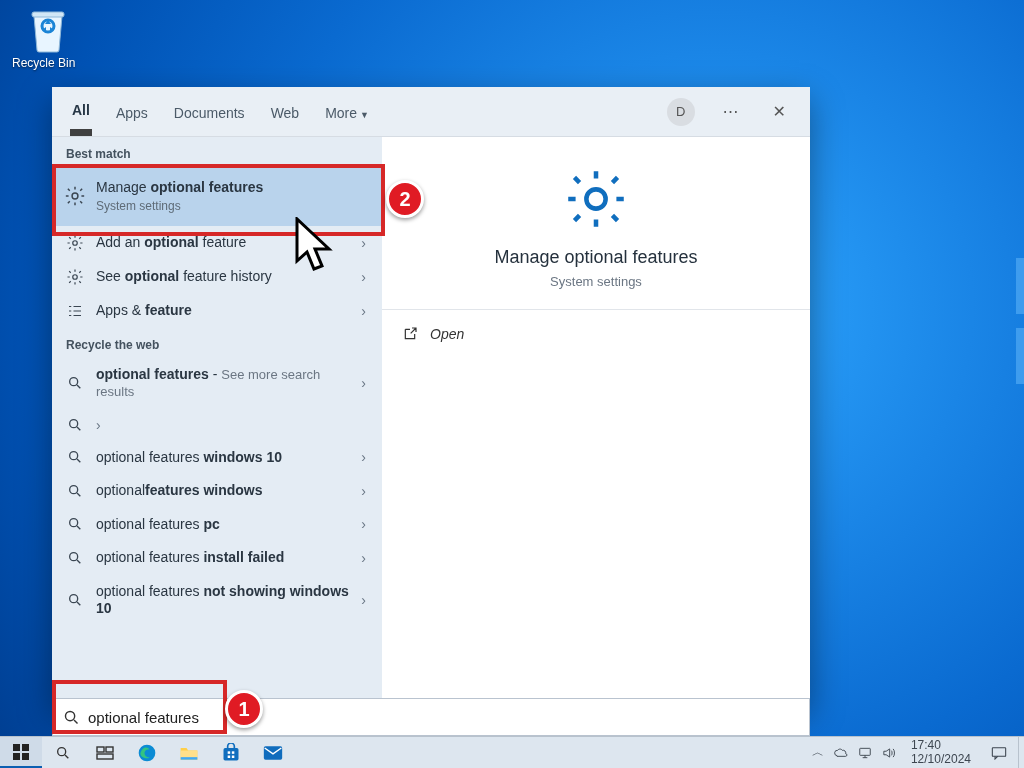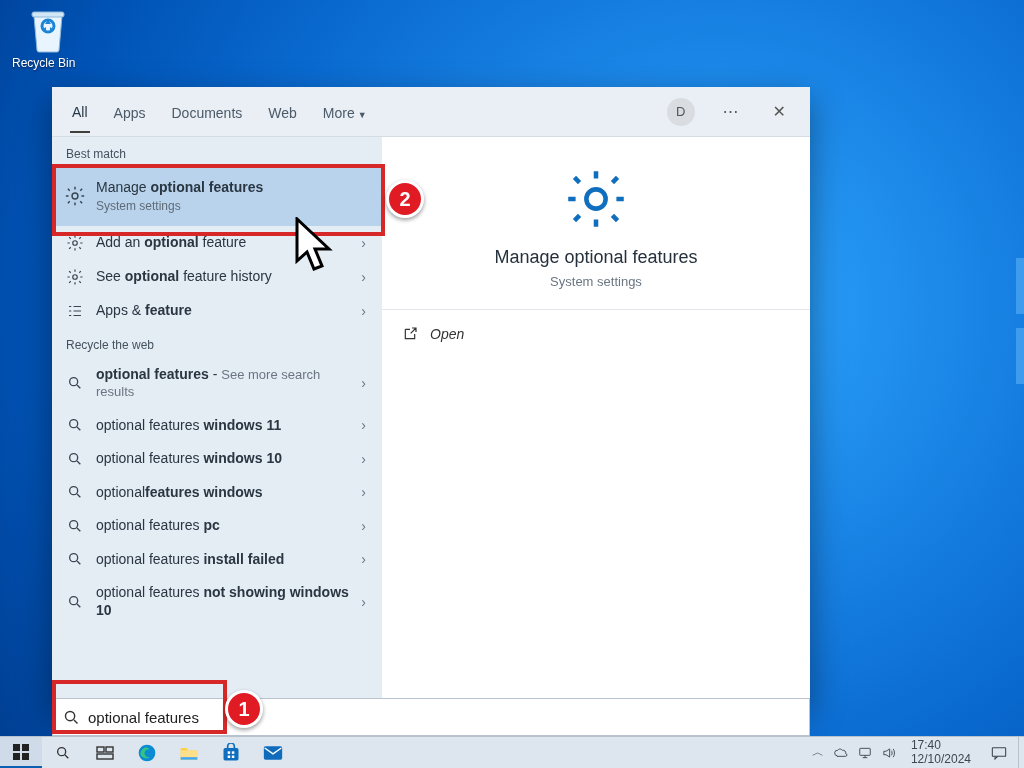--- a/index.html
+++ b/index.html
@@ -18,30 +18,30 @@
   .search-panel {
     position: absolute; left: 52px; top: 87px; width: 758px; height: 618px;
     background: #e9eff5; box-shadow: 0 12px 32px rgba(0,0,0,.4);
     display: flex; flex-direction: column;
   }
   .tabs {
     display: flex; align-items: center; height: 50px; padding: 0 18px; border-bottom: 1px solid #d6dce3;
     gap: 22px; color: #4b5a68; font-size: 14px;
   }
   .tab { padding: 14px 2px 11px; cursor: default; }
-  .tab.active { color: #273746; border-bottom: 2px solid #404040; font-weight: 400; }
+  .tab.active { color: #273746; border-bottom: 7px solid #404040; font-weight: 700; }
   .tab .more-arrow { font-size: 9px; margin-left:3px;}
   .tabs-spacer { flex: 1; }
   .avatar { width: 28px; height: 28px; border-radius: 50%; background:#d9dde2; color:#555; display:flex;align-items:center;justify-content:center;font-size:13px;}
   .tabs .icon-btn { color:#555; font-size:16px; padding:4px 6px; cursor:default;}
   .panel-body { flex:1; display:flex; overflow:hidden; }
   .left-col { width: 330px; background:#e4ecf4; overflow:hidden; }
   .right-col { flex:1; background:#fff; display:flex; flex-direction:column; }
 
-  .section-label { font-size: 12px; font-weight:400; color:#44525f; padding: 10px 14px 6px; }
+  .section-label { font-size: 12px; font-weight:700; color:#44525f; padding: 10px 14px 6px; }
 
   .result { display:flex; align-items:center; padding: 8px 12px; gap:10px; position:relative; }
   .result.highlight { background:#b9d3ec; }
   .result .gear { width:22px; flex:0 0 22px; display:flex;justify-content:center;color:#3a4652;}
   .result .loupe { width:22px; flex:0 0 22px; display:flex;justify-content:center;color:#3a4652;}
   .result .text { flex:1; font-size:14px; color:#2a3642; line-height:1.25; }
   .result .text .sub { font-size:12px; color:#5e6b77; display:block; margin-top:2px;}
   .result .chev { color:#6a7785; font-size:14px; padding-right:4px;}
 
   .right-hero { display:flex; flex-direction:column; align-items:center; padding: 28px 10px 20px; border-bottom:1px solid #e1e5ea;}
@@ -171,21 +171,20 @@
         <div class="text"><b>optional features</b><span> - </span><span style="color:#6b7683;font-size:13px">See more search results</span></div>
         <div class="chev">›</div>
       </div>
       <div class="result">
         <div class="loupe">
             <svg width="16" height="16" viewBox="0 0 24 24" fill="none" stroke="#3a4652" stroke-width="2">
               <circle cx="10" cy="10" r="6"></circle>
               <path d="M15 15l5 5"></path>
             </svg>
           </div>
-        <div class="text"><span>optional features </span><b>windows 11</b></div>
         <div class="chev">›</div>
       </div>
       <div class="result">
         <div class="loupe">
             <svg width="16" height="16" viewBox="0 0 24 24" fill="none" stroke="#3a4652" stroke-width="2">
               <circle cx="10" cy="10" r="6"></circle>
               <path d="M15 15l5 5"></path>
             </svg>
           </div>
         <div class="text"><span>optional features </span><b>windows 10</b></div>

